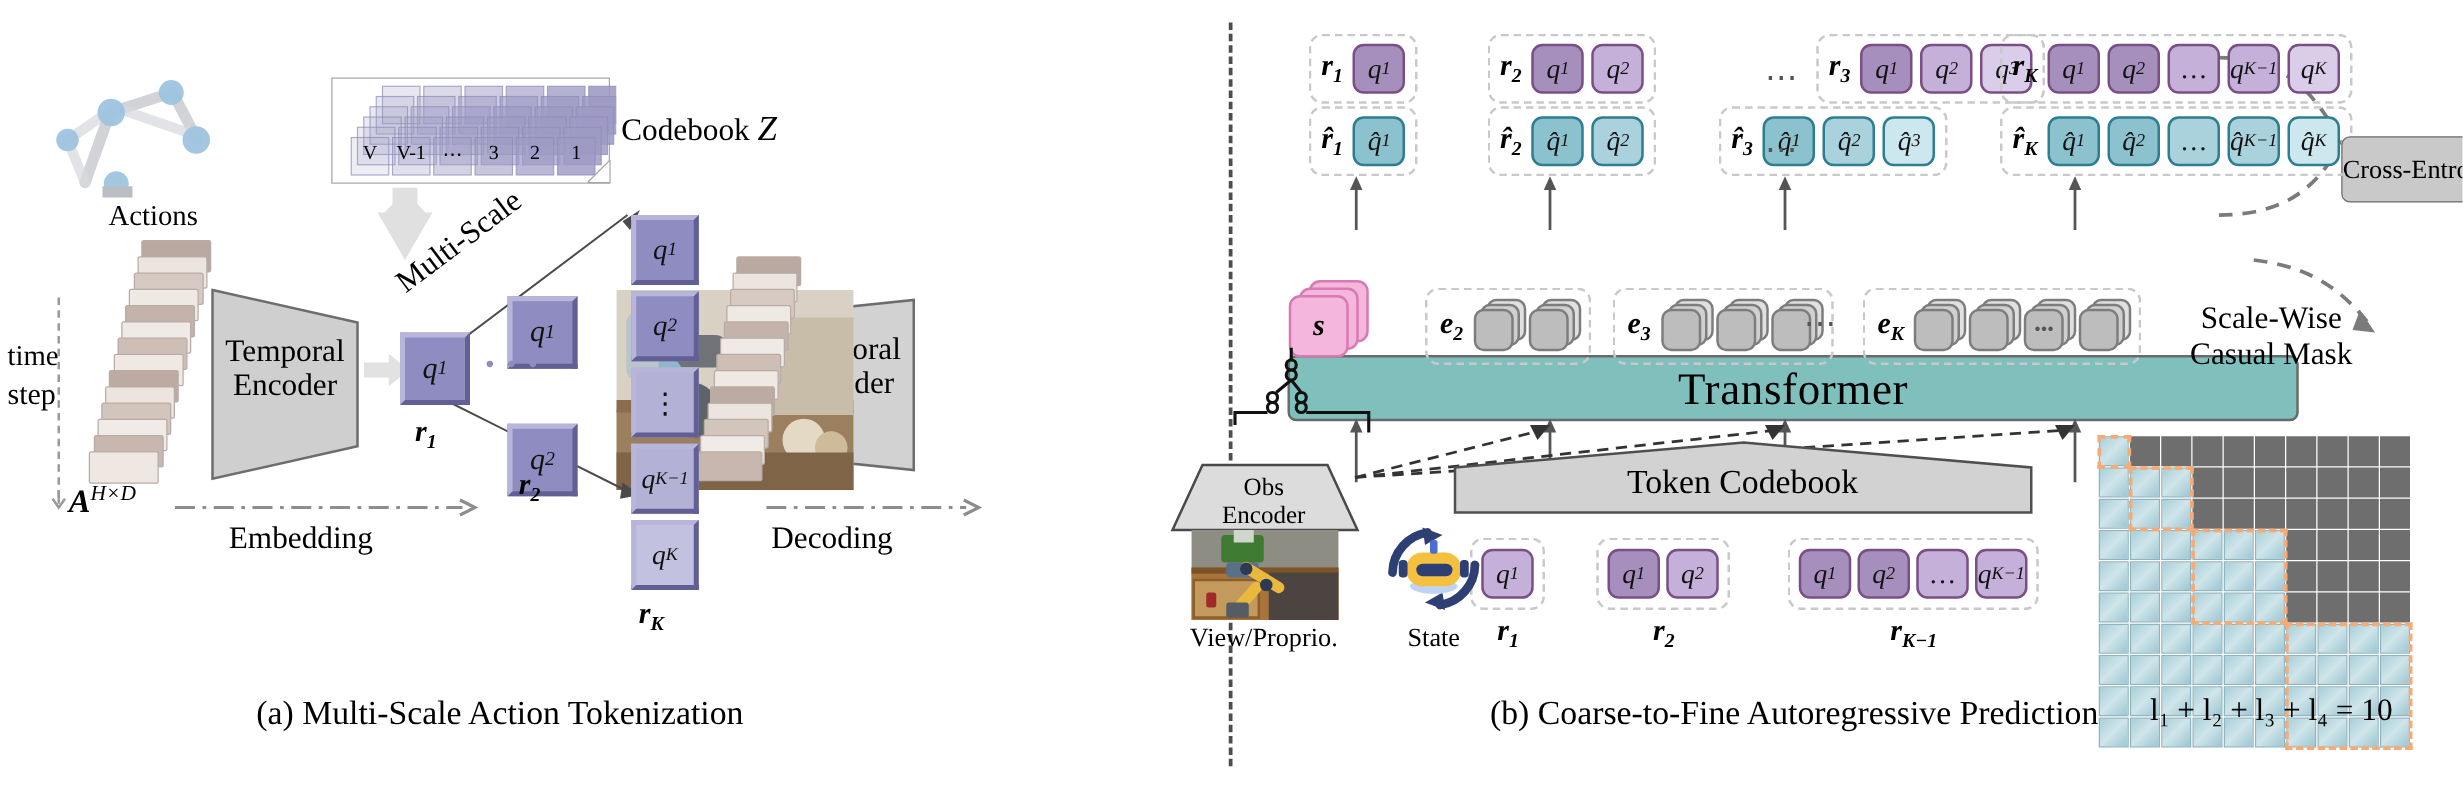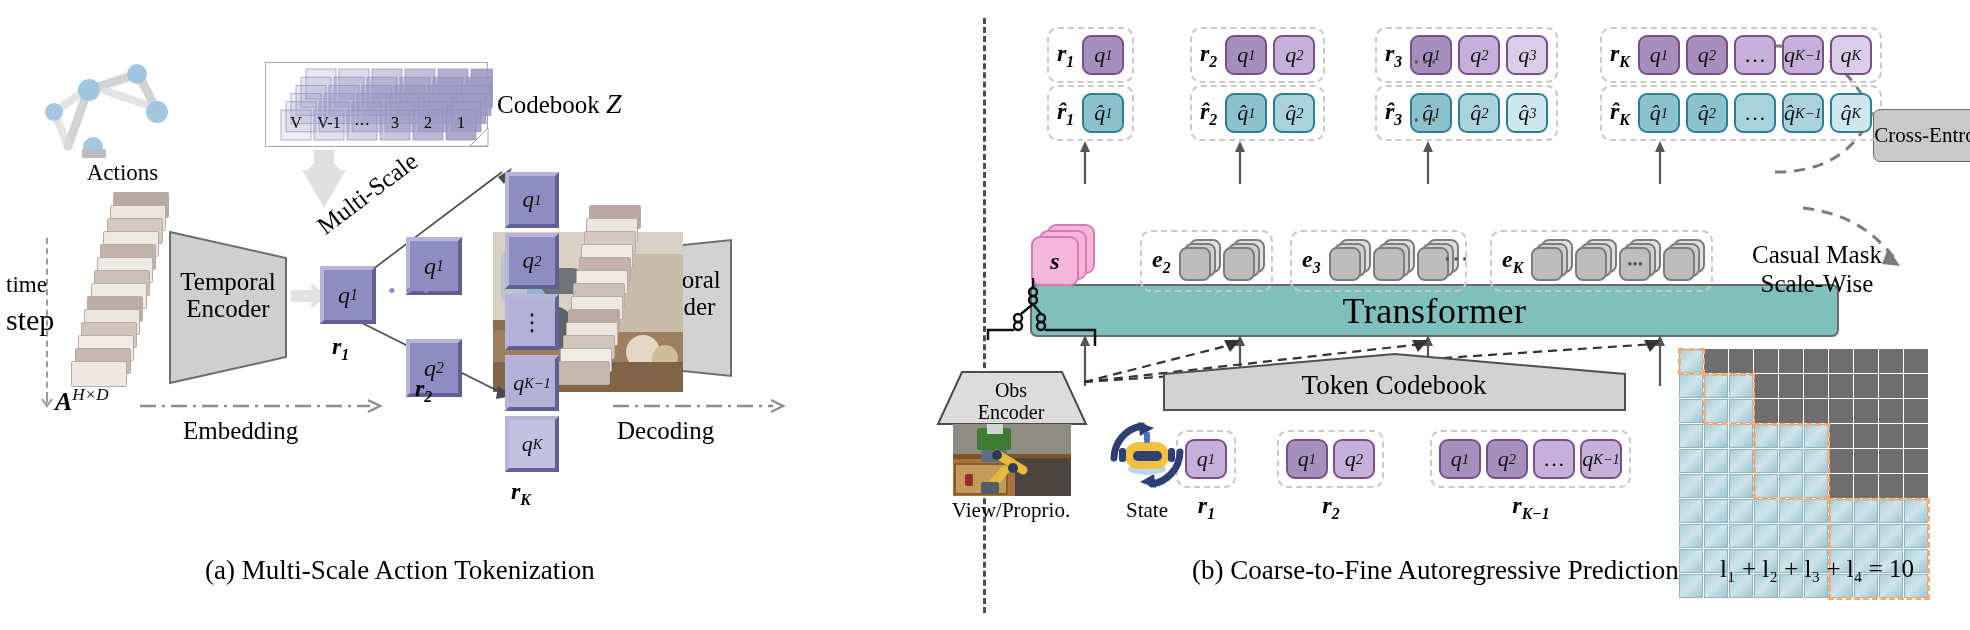--- a/index.html
+++ b/index.html
@@ -17,21 +17,21 @@
   
   #robot-arm{left:30px;top:50px;width:185px;height:110px;}
   #actions-label{left:30px;top:160px;width:185px;text-align:center;font-size:23px;}
 
   
   .act-card{position:absolute;width:54px;height:24px;border:1px solid #b9aca6;border-radius:2px;}
   #act-stack{left:55px;top:192px;width:150px;height:205px;}
 
   #axis-line{left:46px;top:238px;width:0;height:160px;border-left:2px dashed #9a9a9a;}
   #time-word{left:6px;top:272px;font-size:23px;}
-  #step-word{left:6px;top:303px;font-size:30px;}
+  #step-word{left:6px;top:303px;font-size:24px;}
   #amat{left:55px;top:385px;font-size:26px;}
   #enc-wrap{left:168px;top:230px;width:120px;height:155px;}
   #enc-label{left:168px;top:268px;width:120px;text-align:center;font-size:25px;line-height:1.08;}
   #dec-wrap{left:613px;top:238px;width:120px;height:140px;}
   #dec-label{left:613px;top:266px;width:120px;text-align:center;font-size:25px;line-height:1.08;}
 
   
   #codebook-box{left:265px;top:62px;width:221px;height:83px;
      border:1px solid #a8a8a8;background:#fff;}
   #codebook-label{left:497px;top:88px;font-size:25px;}
@@ -362,21 +362,21 @@
       <span class="rlab" style="margin-right: 2px;"><span>r</span><sub>2</sub></span>
       <div class="tok p" style="width: 42px; height: 40px; background: rgb(167, 143, 189);">
         <span>q</span>
         <sup>1</sup>
       </div>
       <div class="tok p" style="width: 42px; height: 40px; background: rgb(196, 176, 216);">
         <span>q</span>
         <sup>2</sup>
       </div>
     </div>
-    <div class="group abs" style="left: 1375px; top: 27px; height: 56px; padding: 0px 8px; gap: 6px;">
+    <div class="group abs" style="left: 1453px; top: 27px; height: 56px; padding: 0px 8px; gap: 6px;">
       <span class="rlab" style="margin-right: 2px;"><span>r</span><sub>3</sub></span>
       <div class="tok p" style="width: 42px; height: 40px; background: rgb(167, 143, 189);">
         <span>q</span>
         <sup>1</sup>
       </div>
       <div class="tok p" style="width: 42px; height: 40px; background: rgb(196, 176, 216);">
         <span>q</span>
         <sup>2</sup>
       </div>
       <div class="tok p" style="width: 42px; height: 40px; background: rgb(217, 205, 234);">
@@ -663,22 +663,22 @@
   <rect x="70" y="36" width="7" height="14" rx="3" fill="#2d3f73"></rect>
 </svg>
 <div class="abs" id="state-label">State</div>
 
 <svg class="abs" style="left:1162px;top:352px;" width="465" height="60" preserveAspectRatio="none">
   <polygon points="2,22 233,2 463,22 463,58 2,58" fill="#d2d2d2" stroke="#4f4f4f" stroke-width="2"></polygon>
 </svg>
 <div class="abs" id="te-label">Token Codebook</div>
 
 <div class="abs" id="mask-title">
+  <div>Scale-Wise</div>
   <div>Casual Mask</div>
-  <div>Scale-Wise</div>
 </div>
 <div class="abs" id="mask" style="width: 250px; height: 250px;">
     <div class="mc on" style="left: 0px; top: 0px;"></div>
     <div class="mc off" style="left: 25px; top: 0px;"></div>
     <div class="mc off" style="left: 50px; top: 0px;"></div>
     <div class="mc off" style="left: 75px; top: 0px;"></div>
     <div class="mc off" style="left: 100px; top: 0px;"></div>
     <div class="mc off" style="left: 125px; top: 0px;"></div>
     <div class="mc off" style="left: 150px; top: 0px;"></div>
     <div class="mc off" style="left: 175px; top: 0px;"></div>

